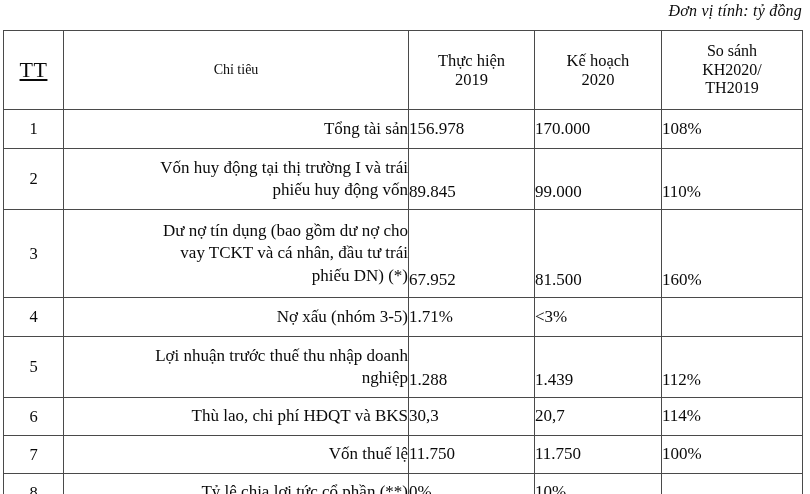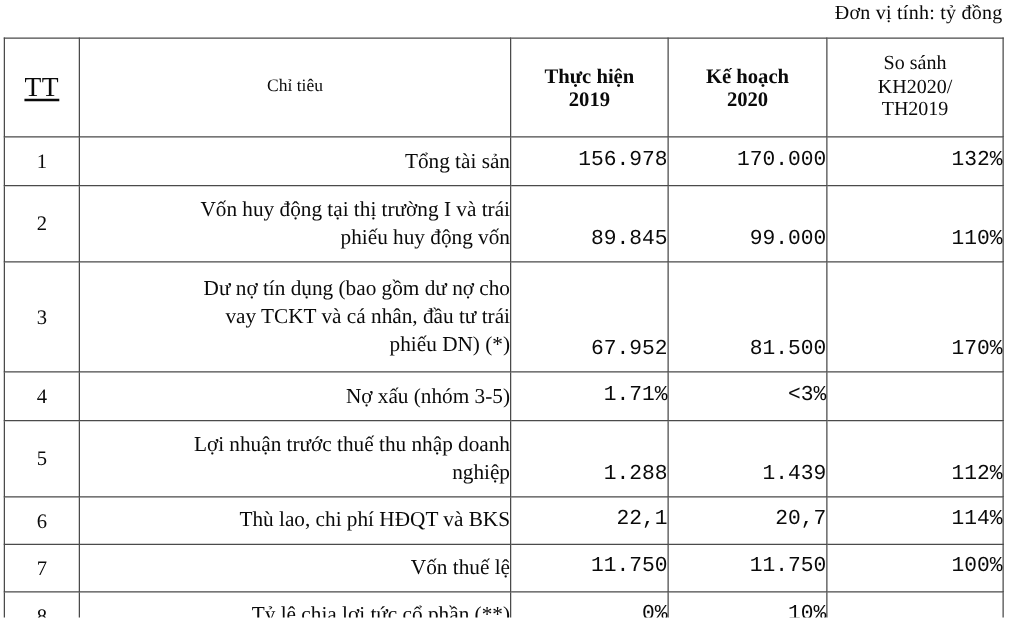--- a/index.html
+++ b/index.html
@@ -16,20 +16,21 @@
     color: #0a0a0a;
     position: relative;
     -webkit-font-smoothing: antialiased;
   }
 
   
   .unit-caption {
     position: absolute;
     top: 2px;
     right: 8px;
+    font-style: italic;
     font-size: 16px;
     letter-spacing: 0.2px;
     white-space: nowrap;
     text-align: center;
   }
 
   
   .table-wrap {
     position: absolute;
     left: 3px;
@@ -60,43 +61,42 @@
   thead th {
     font-weight: bold;
     text-align: center;
     font-size: 17px;
     line-height: 1.18;
     height: 78px;
     padding: 2px 4px;
   }
   thead th.h-tt   { font-size: 22px; letter-spacing: 0.5px; text-decoration: underline; }
   thead th.h-name { font-size: 14px; }
-  thead th.h-num  { font-size: 16.5px; font-weight: bold; }
+  thead th.h-num  { font-size: 16.5px; }
   thead th.h-cmp  { font-size: 16px; }
 
   
   tbody td {
     font-size: 17px;
     line-height: 1.3;
   }
   td.cell-tt {
     text-align: center;
     vertical-align: middle;
     font-size: 16.5px;
   }
   td.cell-name {
     text-align: right;
     vertical-align: middle;
     padding: 3px 6px 3px 9px;
   }
   td.cell-num {
-    text-align: right;
+    text-align: left;
     padding: 3px 14px 3px 4px;
     white-space: nowrap;
-    font-family: Liberation Mono, monospace;
   }
   
   tr.tall td.cell-num { vertical-align: bottom; padding-bottom: 6px; }
   tr.tall td.cell-tt  { vertical-align: middle; }
   tr.short td.cell-num { vertical-align: middle; }
 
   
   tr.r-h1 td { height: 38px; }
   tr.r-h2 td { height: 54px; }
   tr.r-h3 td { height: 81px; }
@@ -138,42 +138,42 @@
       </tr>
     </thead>
     <tbody id="table-body">
         <tr class="short r-h1">
           <td class="cell-tt">1</td>
           <td class="cell-name">
             <span class="nm-line">Tổng tài sản</span>
           </td>
           <td class="cell-num">156.978</td>
           <td class="cell-num">170.000</td>
-          <td class="cell-num">132%</td>
+          <td class="cell-num">108%</td>
         </tr>
         <tr class="tall r-h2">
           <td class="cell-tt">2</td>
           <td class="cell-name">
             <span class="nm-line">Vốn huy động tại thị trường I và trái</span>
             <span class="nm-line">phiếu huy động vốn</span>
           </td>
           <td class="cell-num">89.845</td>
           <td class="cell-num">99.000</td>
           <td class="cell-num">110%</td>
         </tr>
         <tr class="tall r-h3">
           <td class="cell-tt">3</td>
           <td class="cell-name">
             <span class="nm-line">Dư nợ tín dụng (bao gồm dư nợ cho</span>
             <span class="nm-line">vay TCKT và cá nhân, đầu tư trái</span>
             <span class="nm-line">phiếu DN) (*)</span>
           </td>
           <td class="cell-num">67.952</td>
           <td class="cell-num">81.500</td>
-          <td class="cell-num">170%</td>
+          <td class="cell-num">160%</td>
         </tr>
         <tr class="short r-h1">
           <td class="cell-tt">4</td>
           <td class="cell-name">
             <span class="nm-line">Nợ xấu (nhóm 3-5)</span>
           </td>
           <td class="cell-num">1.71%</td>
           <td class="cell-num">&lt;3%</td>
           <td class="cell-num"></td>
         </tr>
@@ -185,21 +185,21 @@
           </td>
           <td class="cell-num">1.288</td>
           <td class="cell-num">1.439</td>
           <td class="cell-num">112%</td>
         </tr>
         <tr class="short r-h4">
           <td class="cell-tt">6</td>
           <td class="cell-name">
             <span class="nm-line">Thù lao, chi phí HĐQT và BKS</span>
           </td>
-          <td class="cell-num">22,1</td>
+          <td class="cell-num">30,3</td>
           <td class="cell-num">20,7</td>
           <td class="cell-num">114%</td>
         </tr>
         <tr class="short r-h4">
           <td class="cell-tt">7</td>
           <td class="cell-name">
             <span class="nm-line">Vốn thuế lệ</span>
           </td>
           <td class="cell-num">11.750</td>
           <td class="cell-num">11.750</td>

